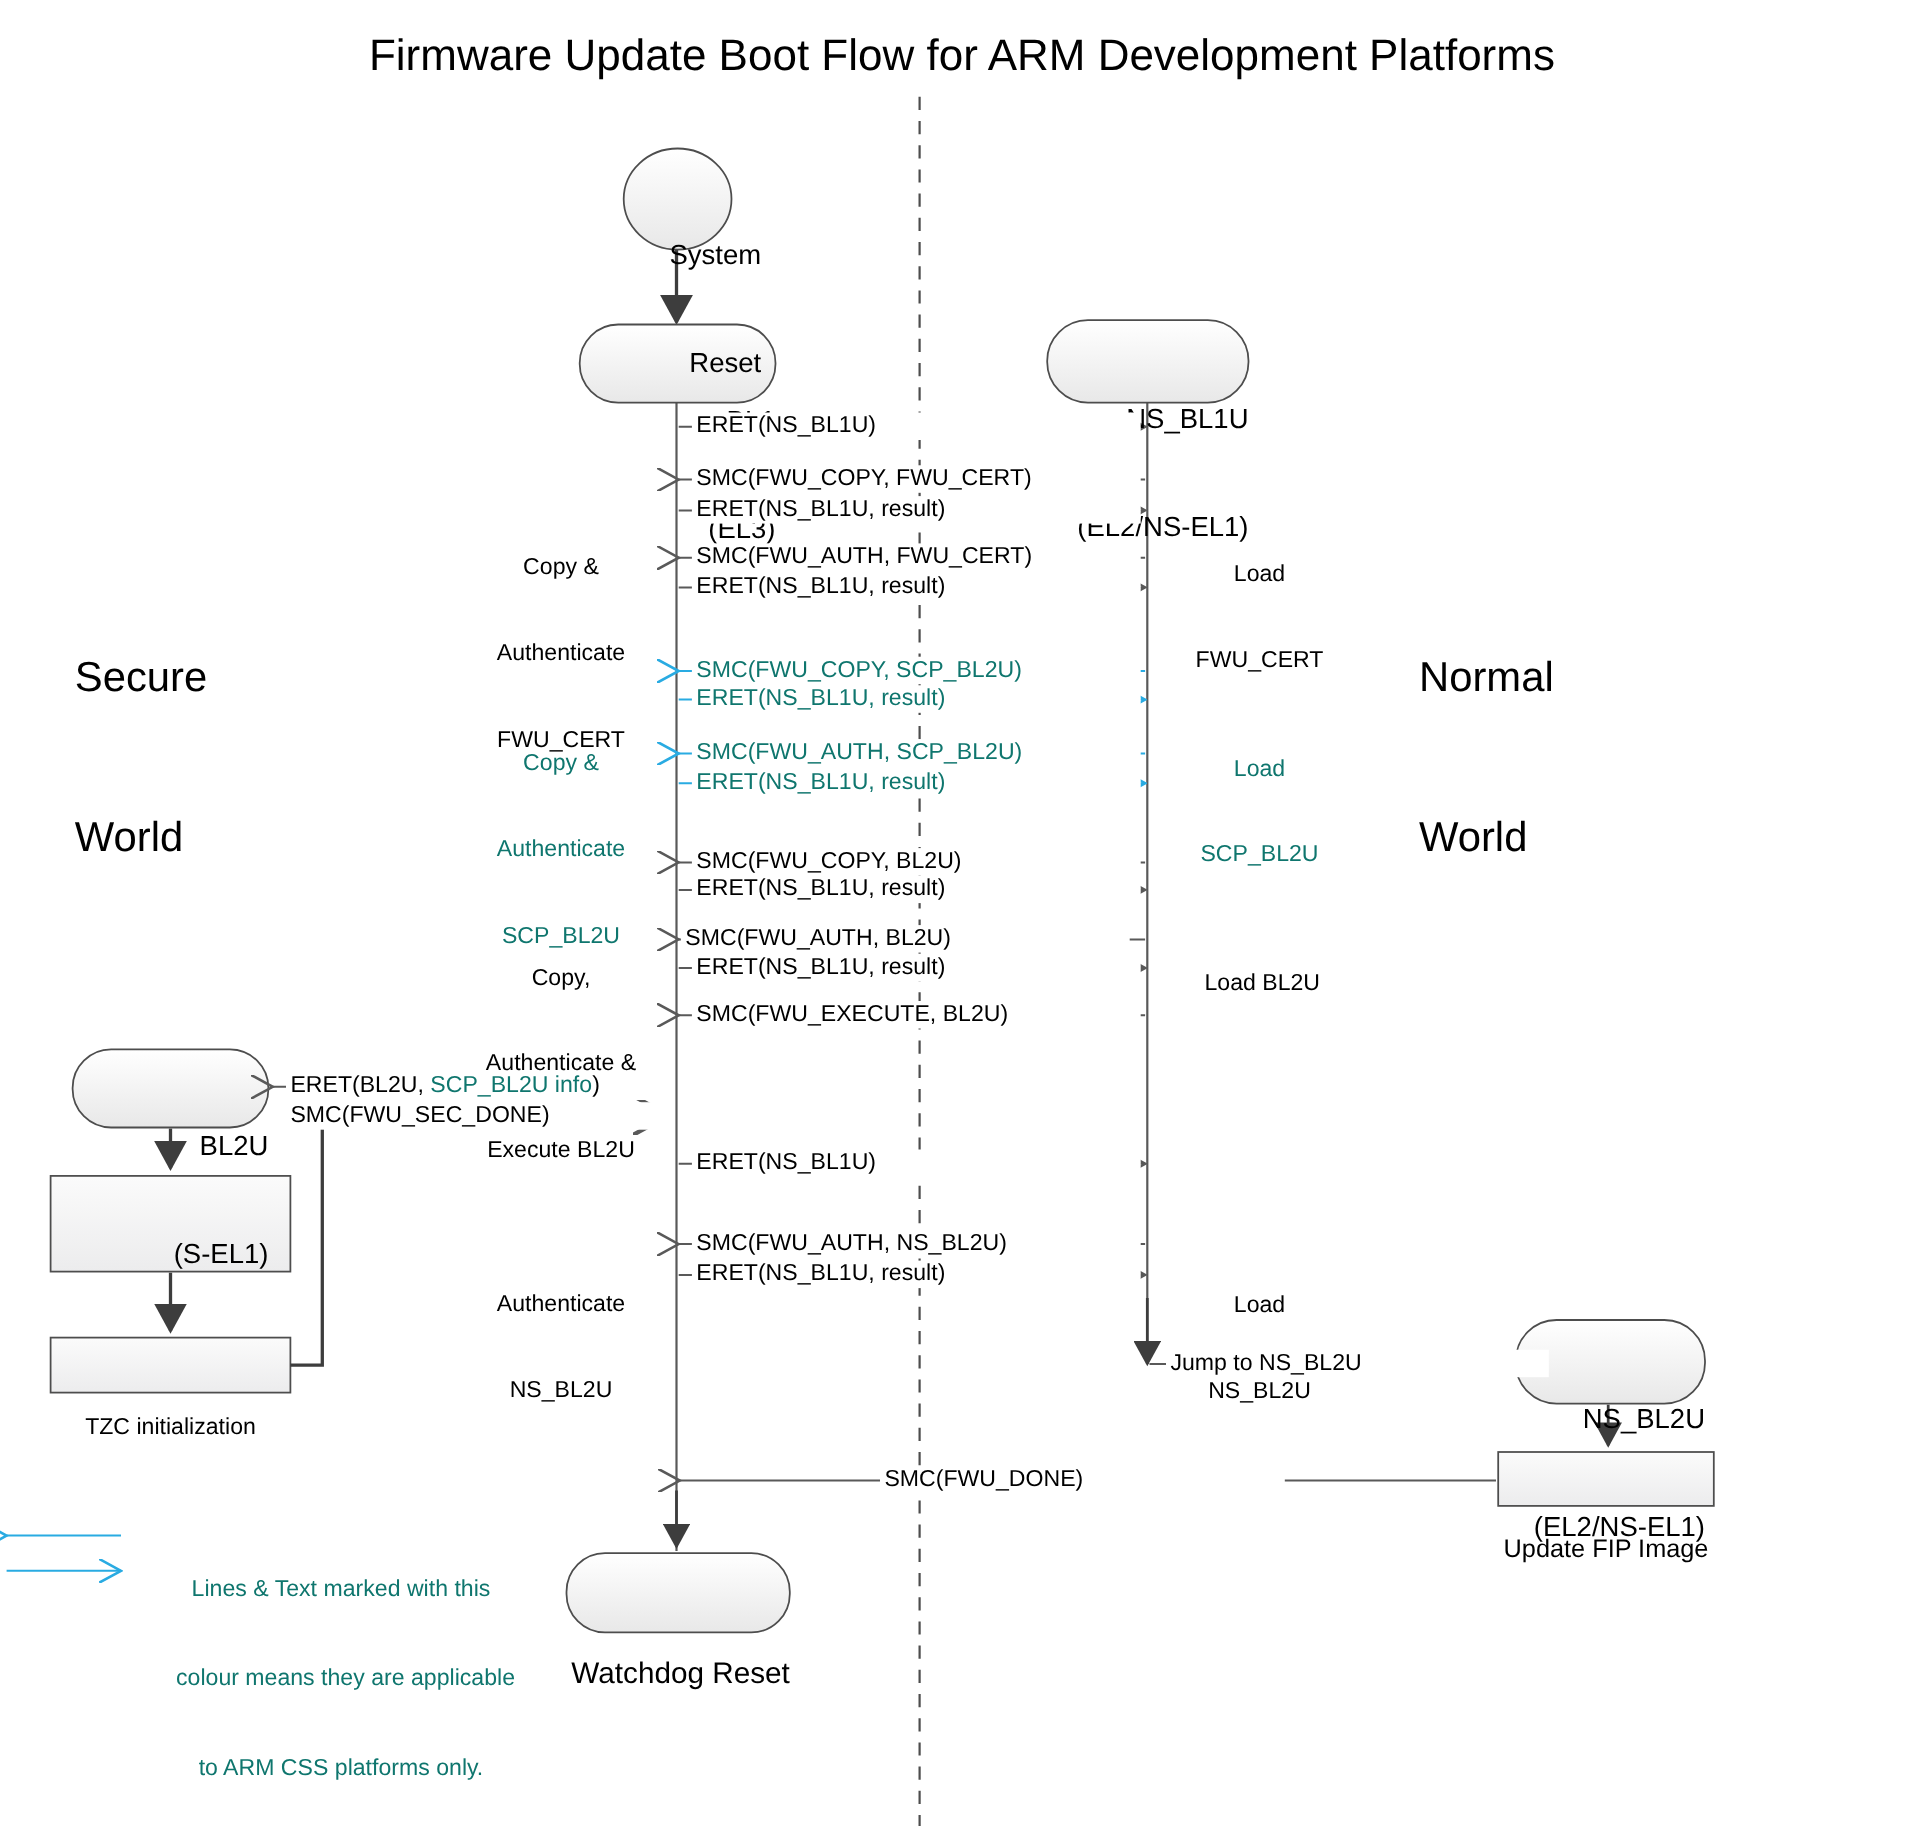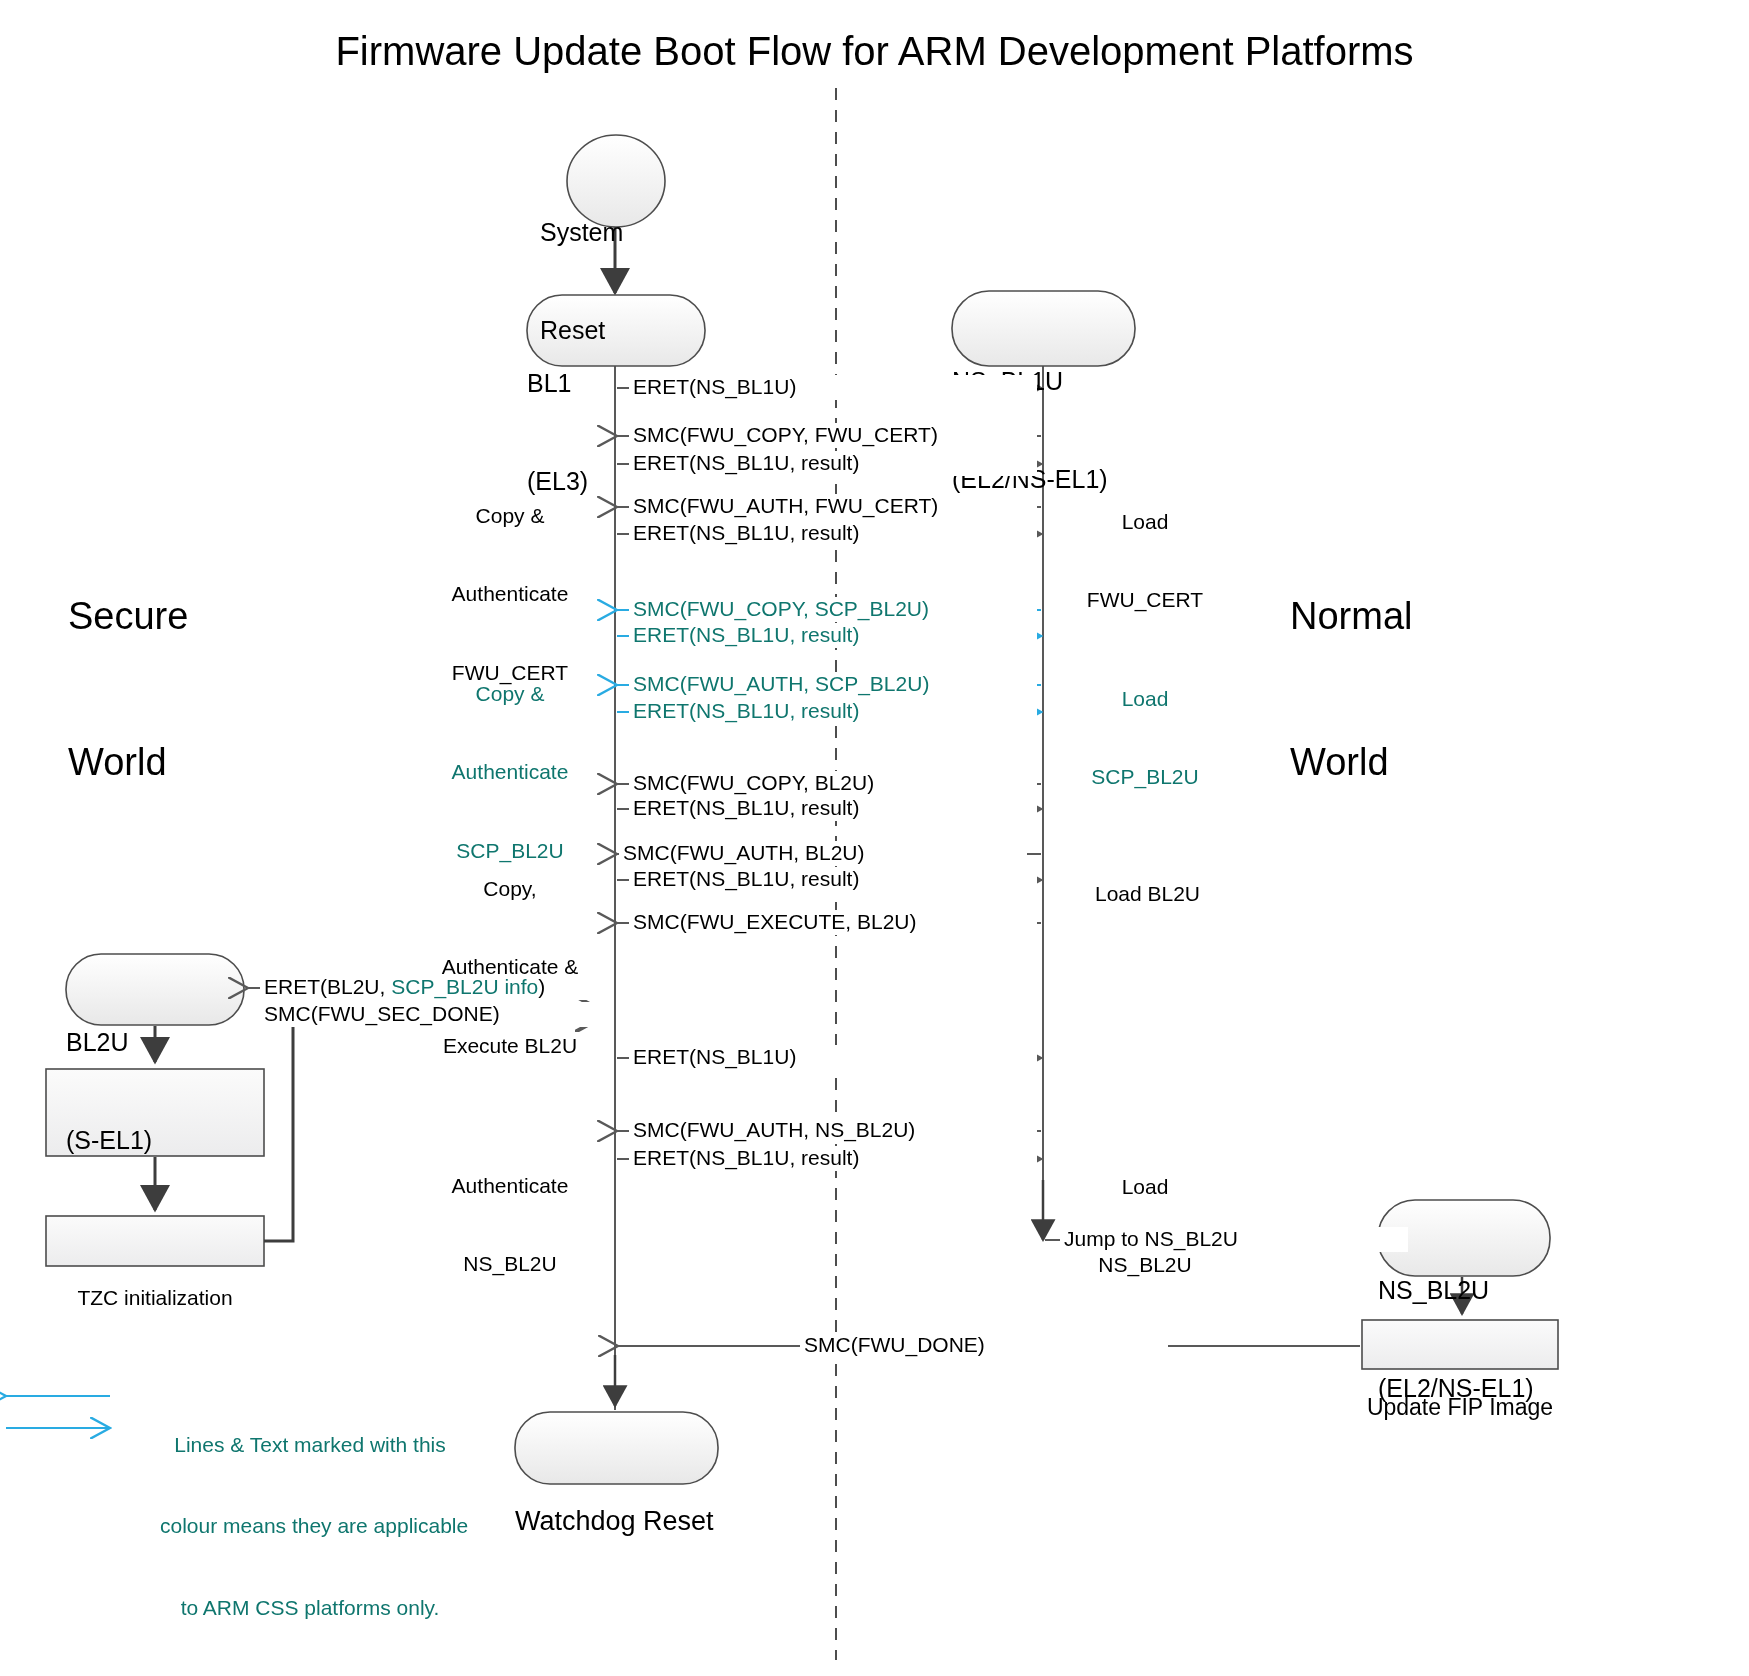--- a/index.html
+++ b/index.html
@@ -38,21 +38,21 @@
     top: 12px;
     margin-top: 16px;
   }
   .world-label {
     font-size: 38px;
     text-align: left;
     line-height: 1.28;
   }
   .node-label {
     font-size: 25px;
-    text-align: left;
+    text-align: right;
     line-height: 1.3;
   }
   .msg {
     font-size: 21px;
     text-align: left;
     background: #ffffff;
     padding: 0 4px;
   }
   .side {
     font-size: 21px;

